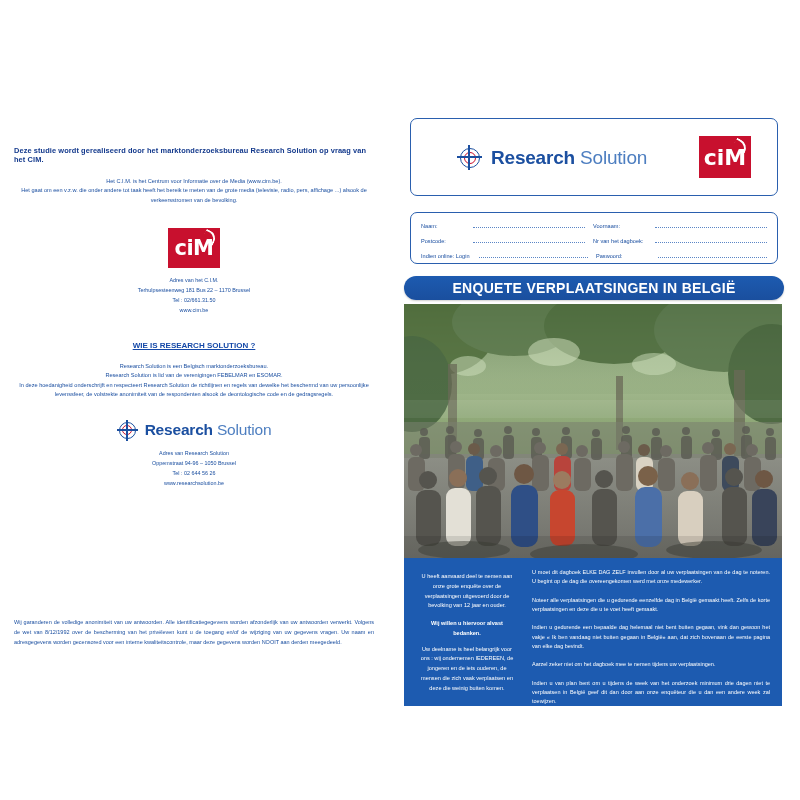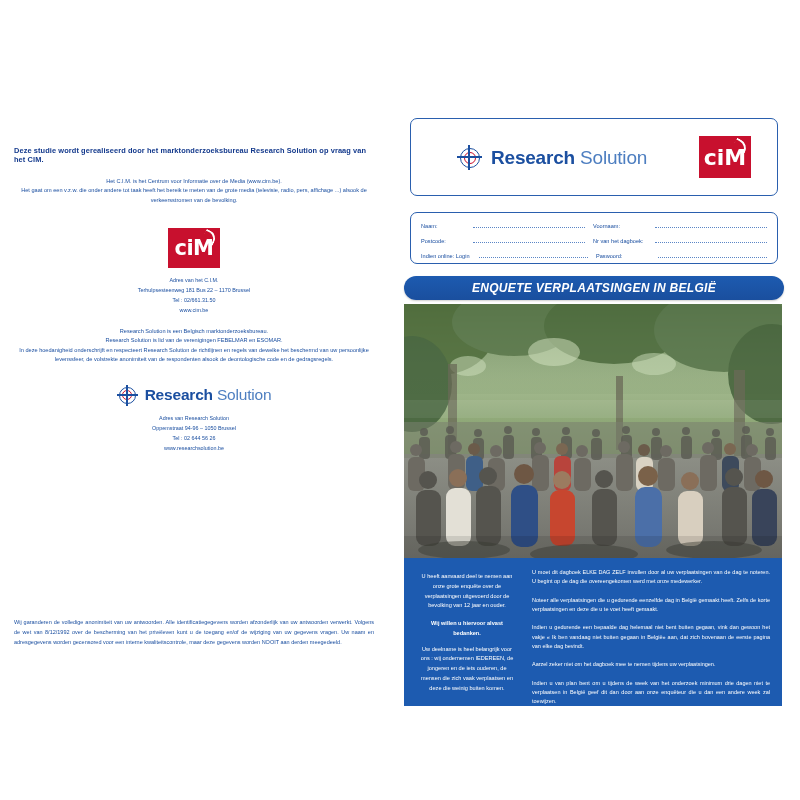--- a/index.html
+++ b/index.html
@@ -213,25 +213,24 @@
 
   
   .banner {
     position: absolute;
     left: 0; top: 158px;
     width: 380px; height: 24px;
     background: linear-gradient(#1d5bb0, #1a4f9e);
     border-radius: 12px;
     display: flex; align-items: center; justify-content: center;
     color: #ffffff;
-    font-size: 12px;
+    font-size: 14px;
     font-weight: bold;
     letter-spacing: .3px;
     box-shadow: 0 1px 2px rgba(0,0,0,.2);
-    font-style: italic;
   }
 
   
   .photo {
     position: absolute;
     left: 0; top: 186px;
     width: 380px; height: 260px;
     overflow: hidden;
     background: #5d6f52;
   }
@@ -288,20 +287,21 @@
       <div class="cim-logo">
         <span>ciM</span>
         <span class="swash"></span>
       </div>
     </div>
     <div class="addr-blk" style="white-space:pre-line;">Adres van het C.I.M.
 Terhulpsesteenweg 181 Bus 22 – 1170 Brussel
 Tel : 02/661.31.50
 www.cim.be</div>
 
+    <div class="sect-title">WIE IS RESEARCH SOLUTION ?</div>
     <div class="body-txt tight" style="white-space:pre-line;">Research Solution is een Belgisch marktonderzoeksbureau.
 Research Solution is lid van de verenigingen  FEBELMAR en ESOMAR.
 In deze hoedanigheid onderschrijft en respecteert Research Solution de richtlijnen en regels van dewelke het beschermd van uw persoonlijke levenssfeer, de volstrekte anonimiteit van de respondenten alsook de deontologische code en de gedragsregels.</div>
 
     <div class="rs-logo-row">
       <span class="rs-mark">
         <span class="ring r1"></span>
           <span class="ring r2"></span>
         <span class="bar-h"></span>
           <span class="bar-v"></span>

